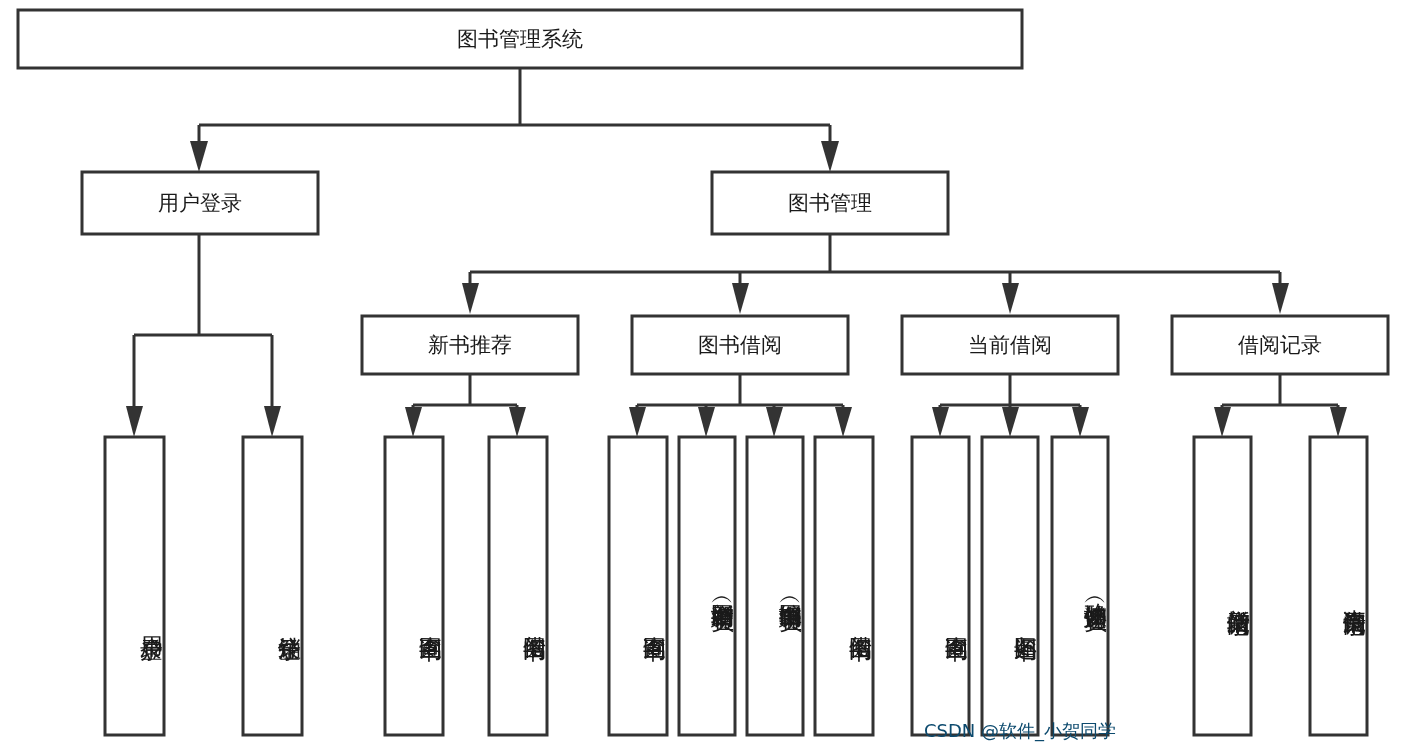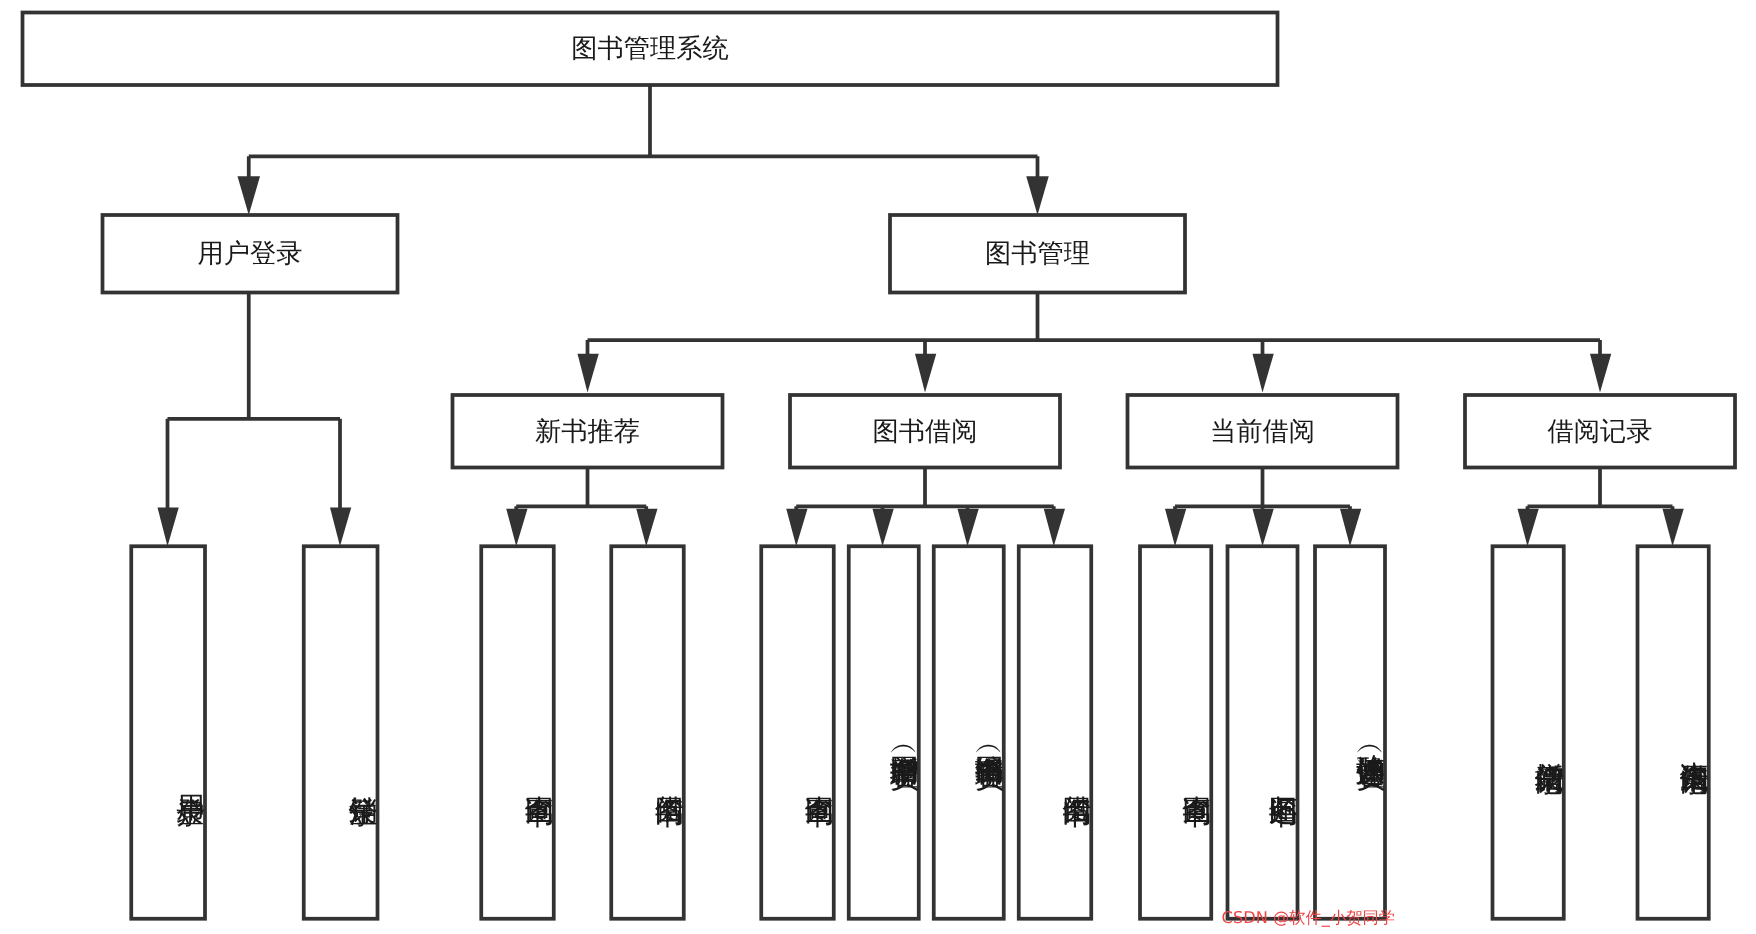--- a/index.html
+++ b/index.html
@@ -60,22 +60,22 @@
     align-items: flex-start;
     justify-content: center;
     white-space: nowrap;
     user-select: none;
   }
   .watermark {
     position: absolute;
     right: 10px;
     bottom: 4px;
     font-family: "DejaVu Sans", "Liberation Sans", sans-serif;
-    font-size: 13px;
-    color: #ef4444;
+    font-size: 18px;
+    color: #0c4a6e;
     white-space: nowrap;
     user-select: none;
   }
 </style>
 </head>
 <body>
 
 <div id="diagram-root">
 
   <svg class="flow" viewBox="0 0 1405 747">

